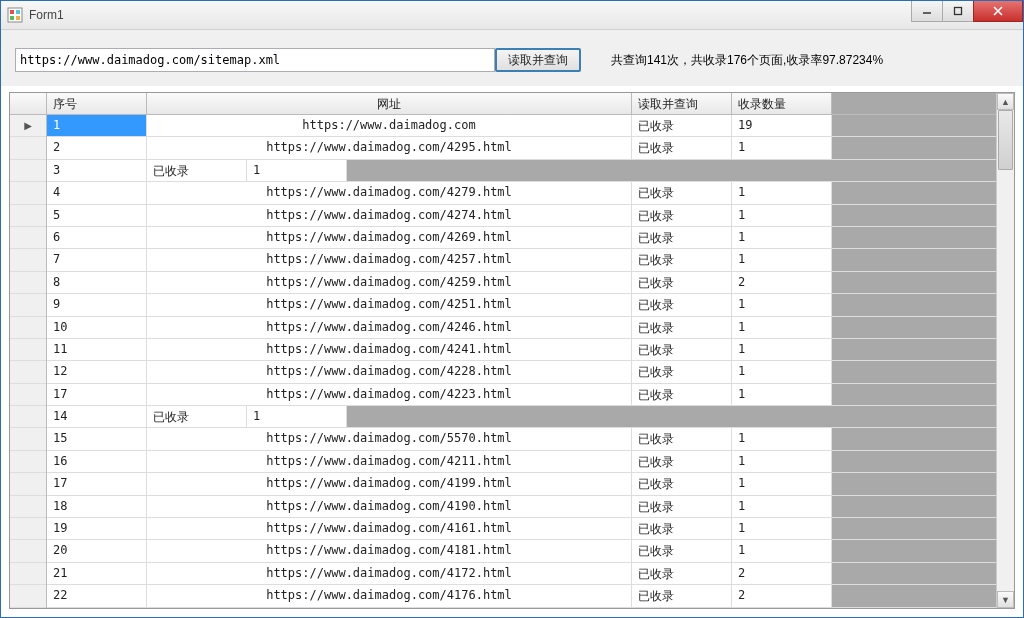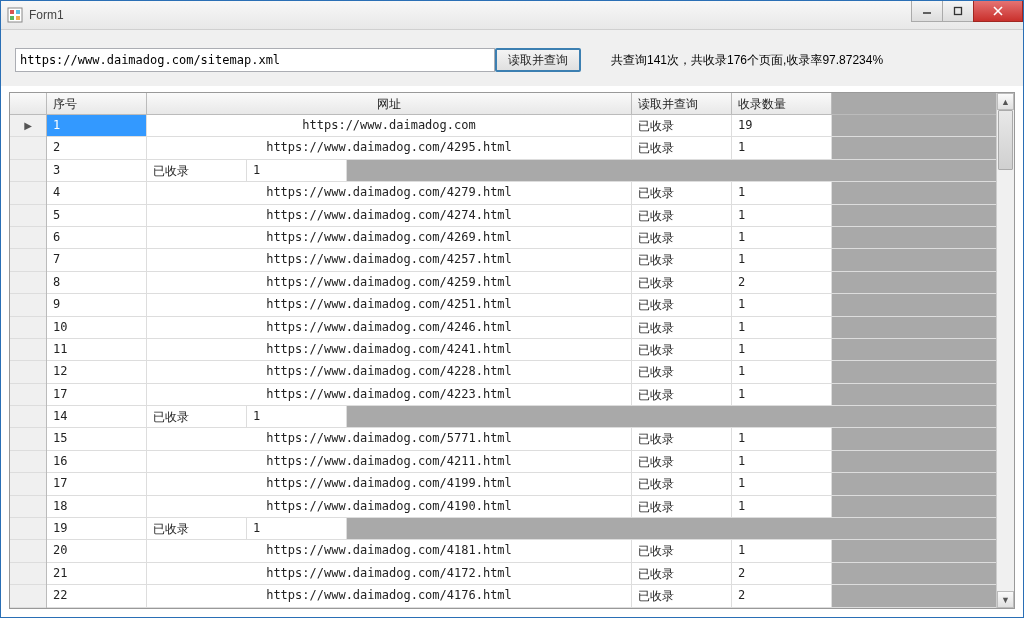--- a/index.html
+++ b/index.html
@@ -392,21 +392,21 @@
             <div class="filler"></div>
           </div>
           <div class="grid-row">
             <div class="cell col-idx">14</div>
             <div class="cell col-stat">已收录</div>
             <div class="cell col-cnt">1</div>
             <div class="filler"></div>
           </div>
           <div class="grid-row">
             <div class="cell col-idx">15</div>
-            <div class="cell col-url">https://www.daimadog.com/5771.html</div>
+            <div class="cell col-url">https://www.daimadog.com/5570.html</div>
             <div class="cell col-stat">已收录</div>
             <div class="cell col-cnt">1</div>
             <div class="filler"></div>
           </div>
           <div class="grid-row">
             <div class="cell col-idx">16</div>
             <div class="cell col-url">https://www.daimadog.com/4211.html</div>
             <div class="cell col-stat">已收录</div>
             <div class="cell col-cnt">1</div>
             <div class="filler"></div>
@@ -420,20 +420,21 @@
           </div>
           <div class="grid-row">
             <div class="cell col-idx">18</div>
             <div class="cell col-url">https://www.daimadog.com/4190.html</div>
             <div class="cell col-stat">已收录</div>
             <div class="cell col-cnt">1</div>
             <div class="filler"></div>
           </div>
           <div class="grid-row">
             <div class="cell col-idx">19</div>
+            <div class="cell col-url">https://www.daimadog.com/4161.html</div>
             <div class="cell col-stat">已收录</div>
             <div class="cell col-cnt">1</div>
             <div class="filler"></div>
           </div>
           <div class="grid-row">
             <div class="cell col-idx">20</div>
             <div class="cell col-url">https://www.daimadog.com/4181.html</div>
             <div class="cell col-stat">已收录</div>
             <div class="cell col-cnt">1</div>
             <div class="filler"></div>

